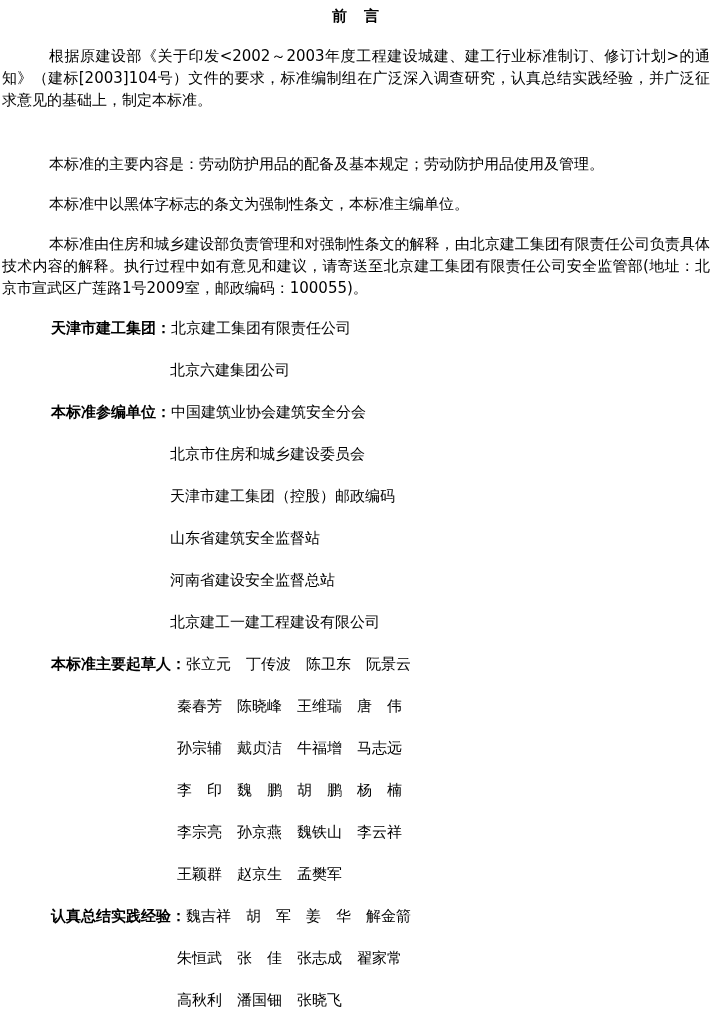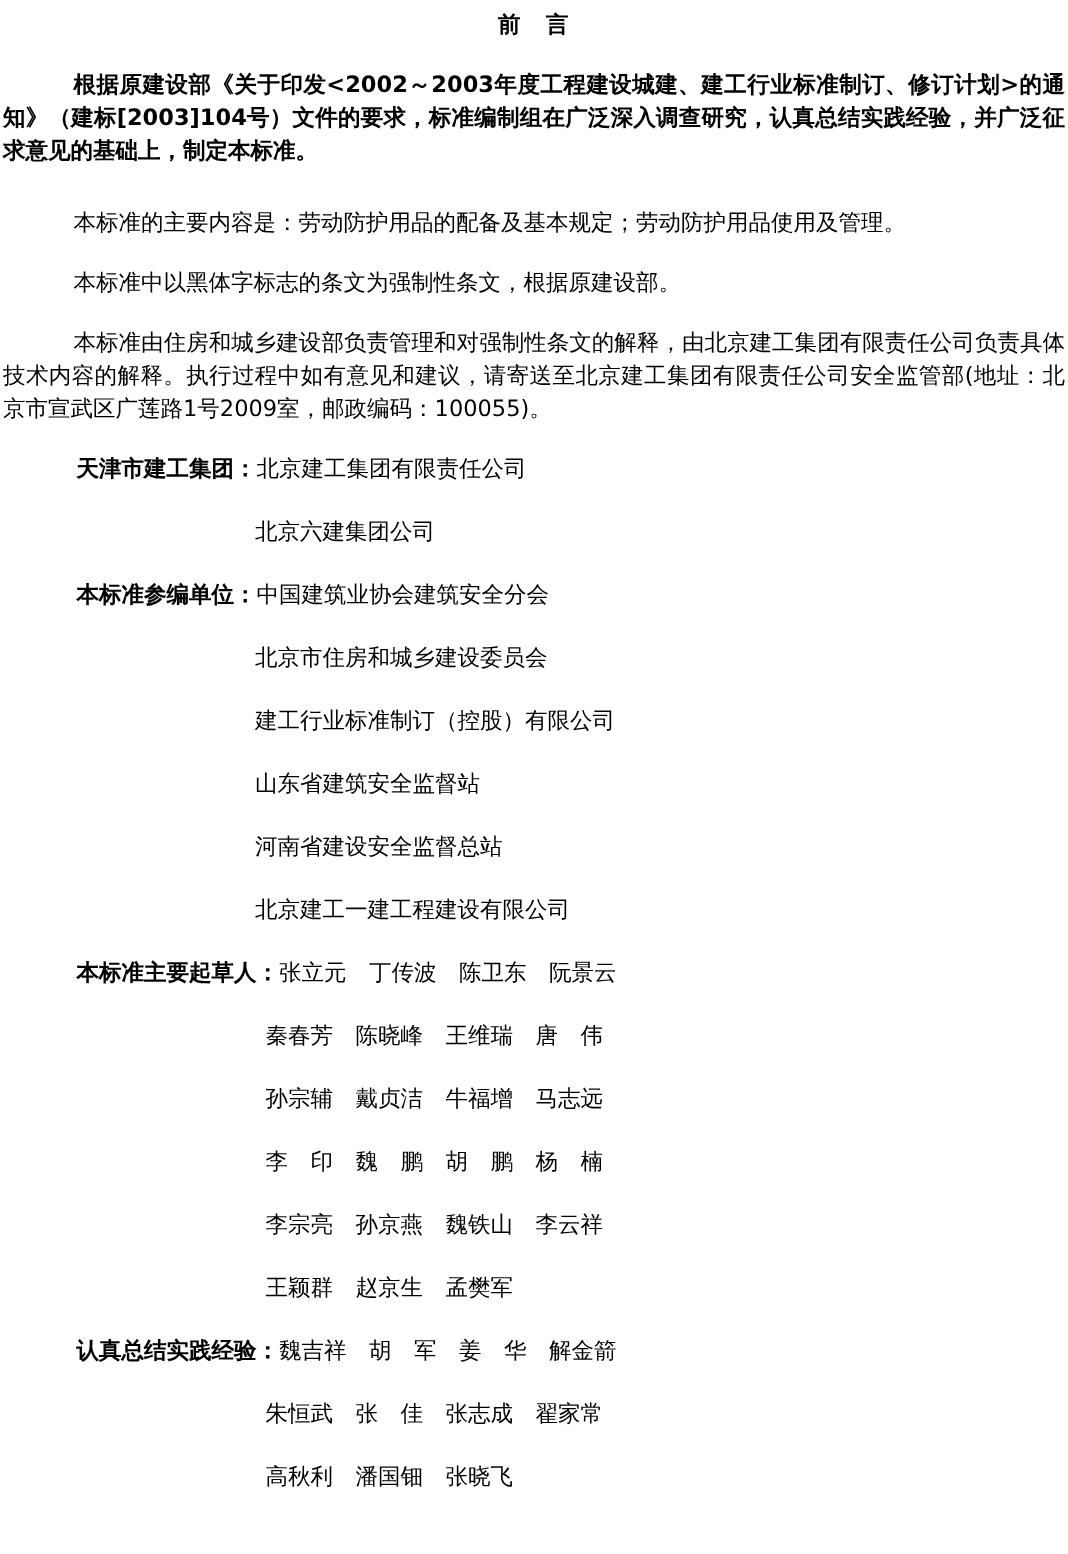--- a/index.html
+++ b/index.html
@@ -26,22 +26,21 @@
     margin: 0 0 20px 0;
     letter-spacing: 1px;
   }
   .para {
     line-height: 22px;
     margin: 0 0 18px 0;
     text-indent: 47px;
     text-align: justify;
   }
   .para.first {
-    margin-bottom: 26px;
-    font-weight: bold;
+    margin-bottom: 42px;
   }
   .entry {
     line-height: 22px;
     margin: 0 0 20px 0;
     white-space: nowrap;
   }
   .entry-label {
     font-weight: bold;
     margin-left: 49px;
   }
@@ -54,38 +53,38 @@
 </style>
 </head>
 <body>
 
 <div class="doc">
 
   <h1 class="doc-title">前　言</h1>
 
   <p class="para first">根据原建设部《关于印发&lt;2002～2003年度工程建设城建、建工行业标准制订、修订计划&gt;的通知》（建标[2003]104号）文件的要求，标准编制组在广泛深入调查研究，认真总结实践经验，并广泛征求意见的基础上，制定本标准。</p>
   <p class="para">本标准的主要内容是：劳动防护用品的配备及基本规定；劳动防护用品使用及管理。</p>
-  <p class="para">本标准中以黑体字标志的条文为强制性条文，根据原建设部。</p>
+  <p class="para">本标准中以黑体字标志的条文为强制性条文，本标准主编单位。</p>
   <p class="para">本标准由住房和城乡建设部负责管理和对强制性条文的解释，由北京建工集团有限责任公司负责具体技术内容的解释。执行过程中如有意见和建议，请寄送至北京建工集团有限责任公司安全监管部(地址：北京市宣武区广莲路1号2009室，邮政编码：100055)。</p>
 
   <div class="entry">
     <span class="entry-label">天津市建工集团：</span><span class="entry-value">北京建工集团有限责任公司</span>
   </div>
   <div class="entry cont-unit">
     <span class="entry-value">北京六建集团公司</span>
   </div>
 
   <div class="entry">
     <span class="entry-label">本标准参编单位：</span><span class="entry-value">中国建筑业协会建筑安全分会</span>
   </div>
   <div class="entry cont-unit">
     <span class="entry-value">北京市住房和城乡建设委员会</span>
   </div>
   <div class="entry cont-unit">
-    <span class="entry-value">建工行业标准制订（控股）有限公司</span>
+    <span class="entry-value">天津市建工集团（控股）邮政编码</span>
   </div>
   <div class="entry cont-unit">
     <span class="entry-value">山东省建筑安全监督站</span>
   </div>
   <div class="entry cont-unit">
     <span class="entry-value">河南省建设安全监督总站</span>
   </div>
   <div class="entry cont-unit">
     <span class="entry-value">北京建工一建工程建设有限公司</span>
   </div>

